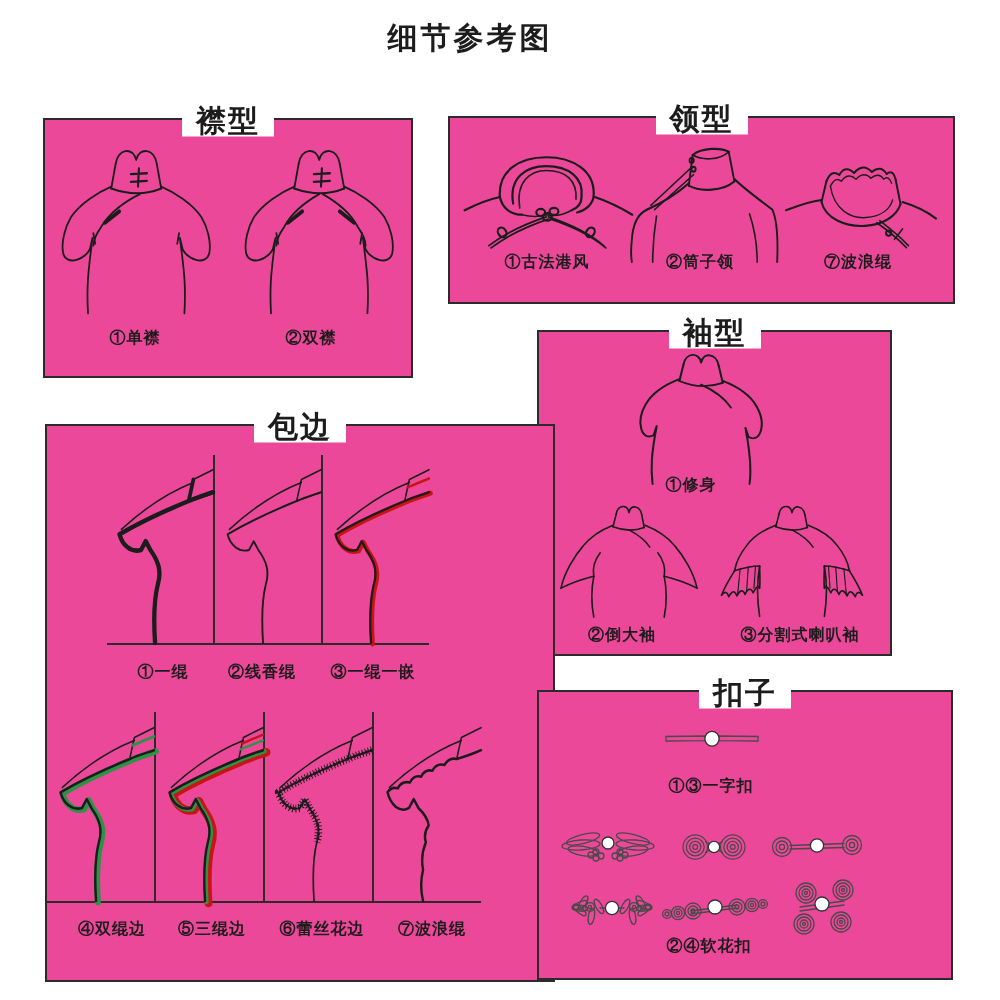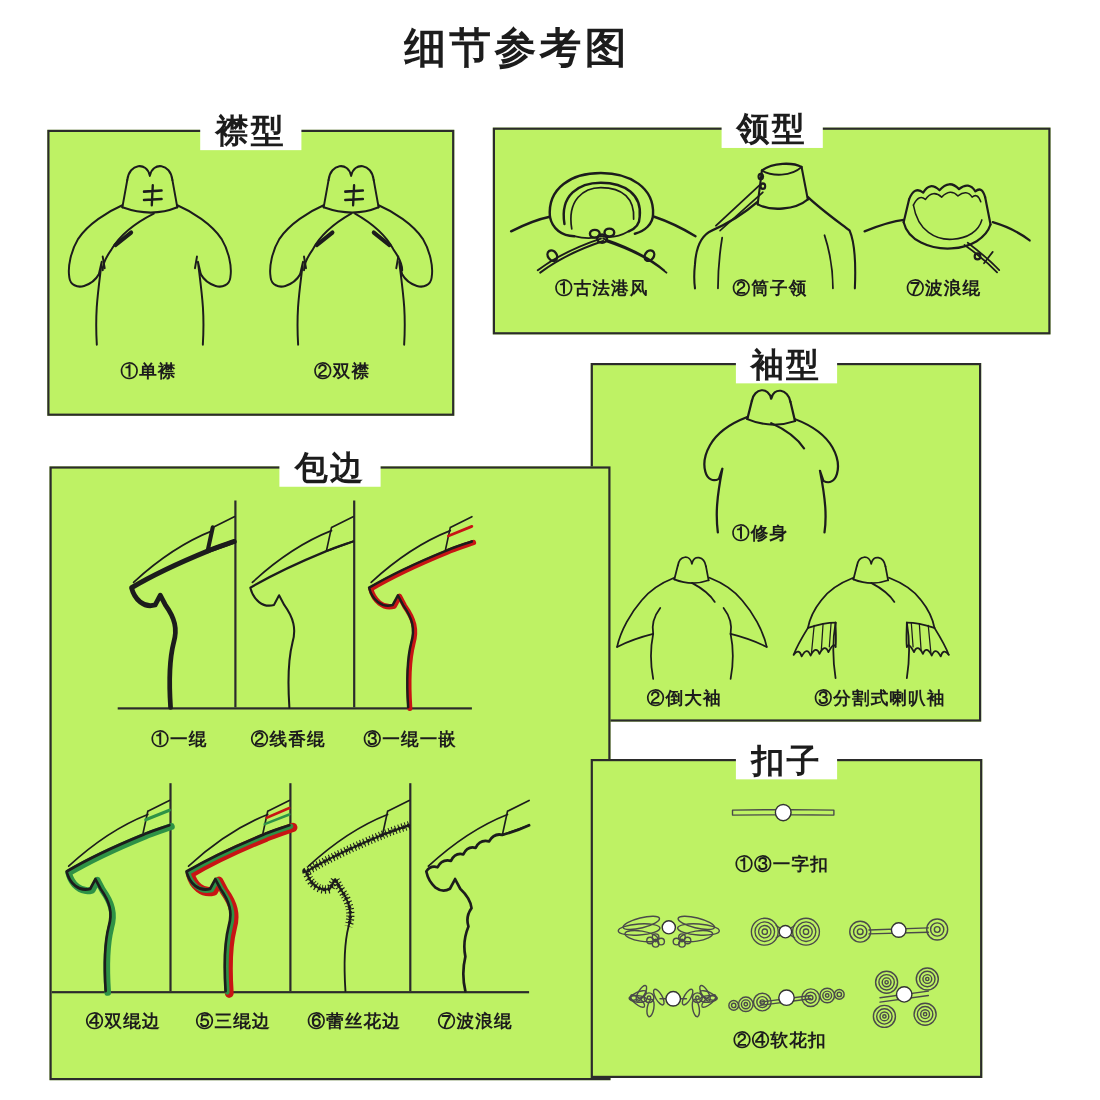--- a/index.html
+++ b/index.html
@@ -1,20 +1,20 @@
 <!DOCTYPE html>
 <html><head>
 <meta charset="utf-8">
 <style>
   html,body{margin:0;padding:0;background:#ffffff;}
   #stage{position:relative;width:1000px;height:1000px;background:#ffffff;overflow:hidden;
          font-family:"Liberation Sans",sans-serif;color:#1c1c1c;}
   .main-title{position:absolute;top:18px;left:470px;transform:translateX(-50%);
-         font-size:38px;font-weight:bold;letter-spacing:3px;white-space:nowrap;}
-  .box{position:absolute;border:2px solid #2b2b2b;background:#bef264;box-sizing:border-box;}
+         font-size:30px;font-weight:bold;letter-spacing:3px;white-space:nowrap;}
+  .box{position:absolute;border:2px solid #2b2b2b;background:#ec4899;box-sizing:border-box;}
   .legend{position:absolute;top:0;left:50%;transform:translate(-50%,-50%);
          background:#fff;padding:0 14px;font-size:30px;font-weight:bold;
          letter-spacing:2px;white-space:nowrap;line-height:1.1;}
   .lbl{position:absolute;transform:translateX(-50%);font-size:16px;font-weight:600;
          white-space:nowrap;letter-spacing:1px;}
   svg{position:absolute;overflow:visible;}
   .ln{stroke:#1c1c1c;fill:none;stroke-width:2;stroke-linecap:round;stroke-linejoin:round;}
   .ln16{stroke:#1c1c1c;fill:none;stroke-width:1.6;stroke-linecap:round;stroke-linejoin:round;}
   .gry{stroke:#4a4a4a;fill:none;stroke-width:1.3;stroke-linecap:round;stroke-linejoin:round;}
   .pipe{fill:none;stroke-linecap:round;stroke-linejoin:round;}
@@ -254,21 +254,21 @@
           <use href="#pe-pipe-wavy" class="pipe" style="stroke:#1c1c1c;stroke-width:2.6"></use>
         </svg>
       </div>
     </div>
     <span class="lbl" style="left:65px;top:493px;">④双绲边</span>
     <span class="lbl" style="left:165px;top:493px;">⑤三绲边</span>
     <span class="lbl" style="left:275px;top:493px;">⑥蕾丝花边</span>
     <span class="lbl" style="left:385px;top:493px;">⑦波浪绲</span>
   </div>
 
-  <div class="box" style="left:537px;top:690px;width:356px;height:290px;">
+  <div class="box" style="left:537px;top:690px;width:416px;height:290px;">
     <div class="legend">扣子</div>
 
     <svg style="left:125px;top:38px;" width="96" height="18" viewBox="0 0 100 18" preserveAspectRatio="none">
       <g class="gry" stroke-width="1.5">
         <path d="M2,6.5 L43,6 M2,11 L43,10.7 M2,6.5 L2,11 M43,6 L43,10.7"></path>
         <path d="M57,6 L98,6.5 M57,10.7 L98,11 M98,6.5 L98,11 M57,6 L57,10.7"></path>
         <circle cx="50" cy="8.7" r="7.4" fill="#ffffff" stroke="#333333"></circle>
       </g>
     </svg>
     <span class="lbl" style="left:172px;top:84px;">①③一字扣</span>

